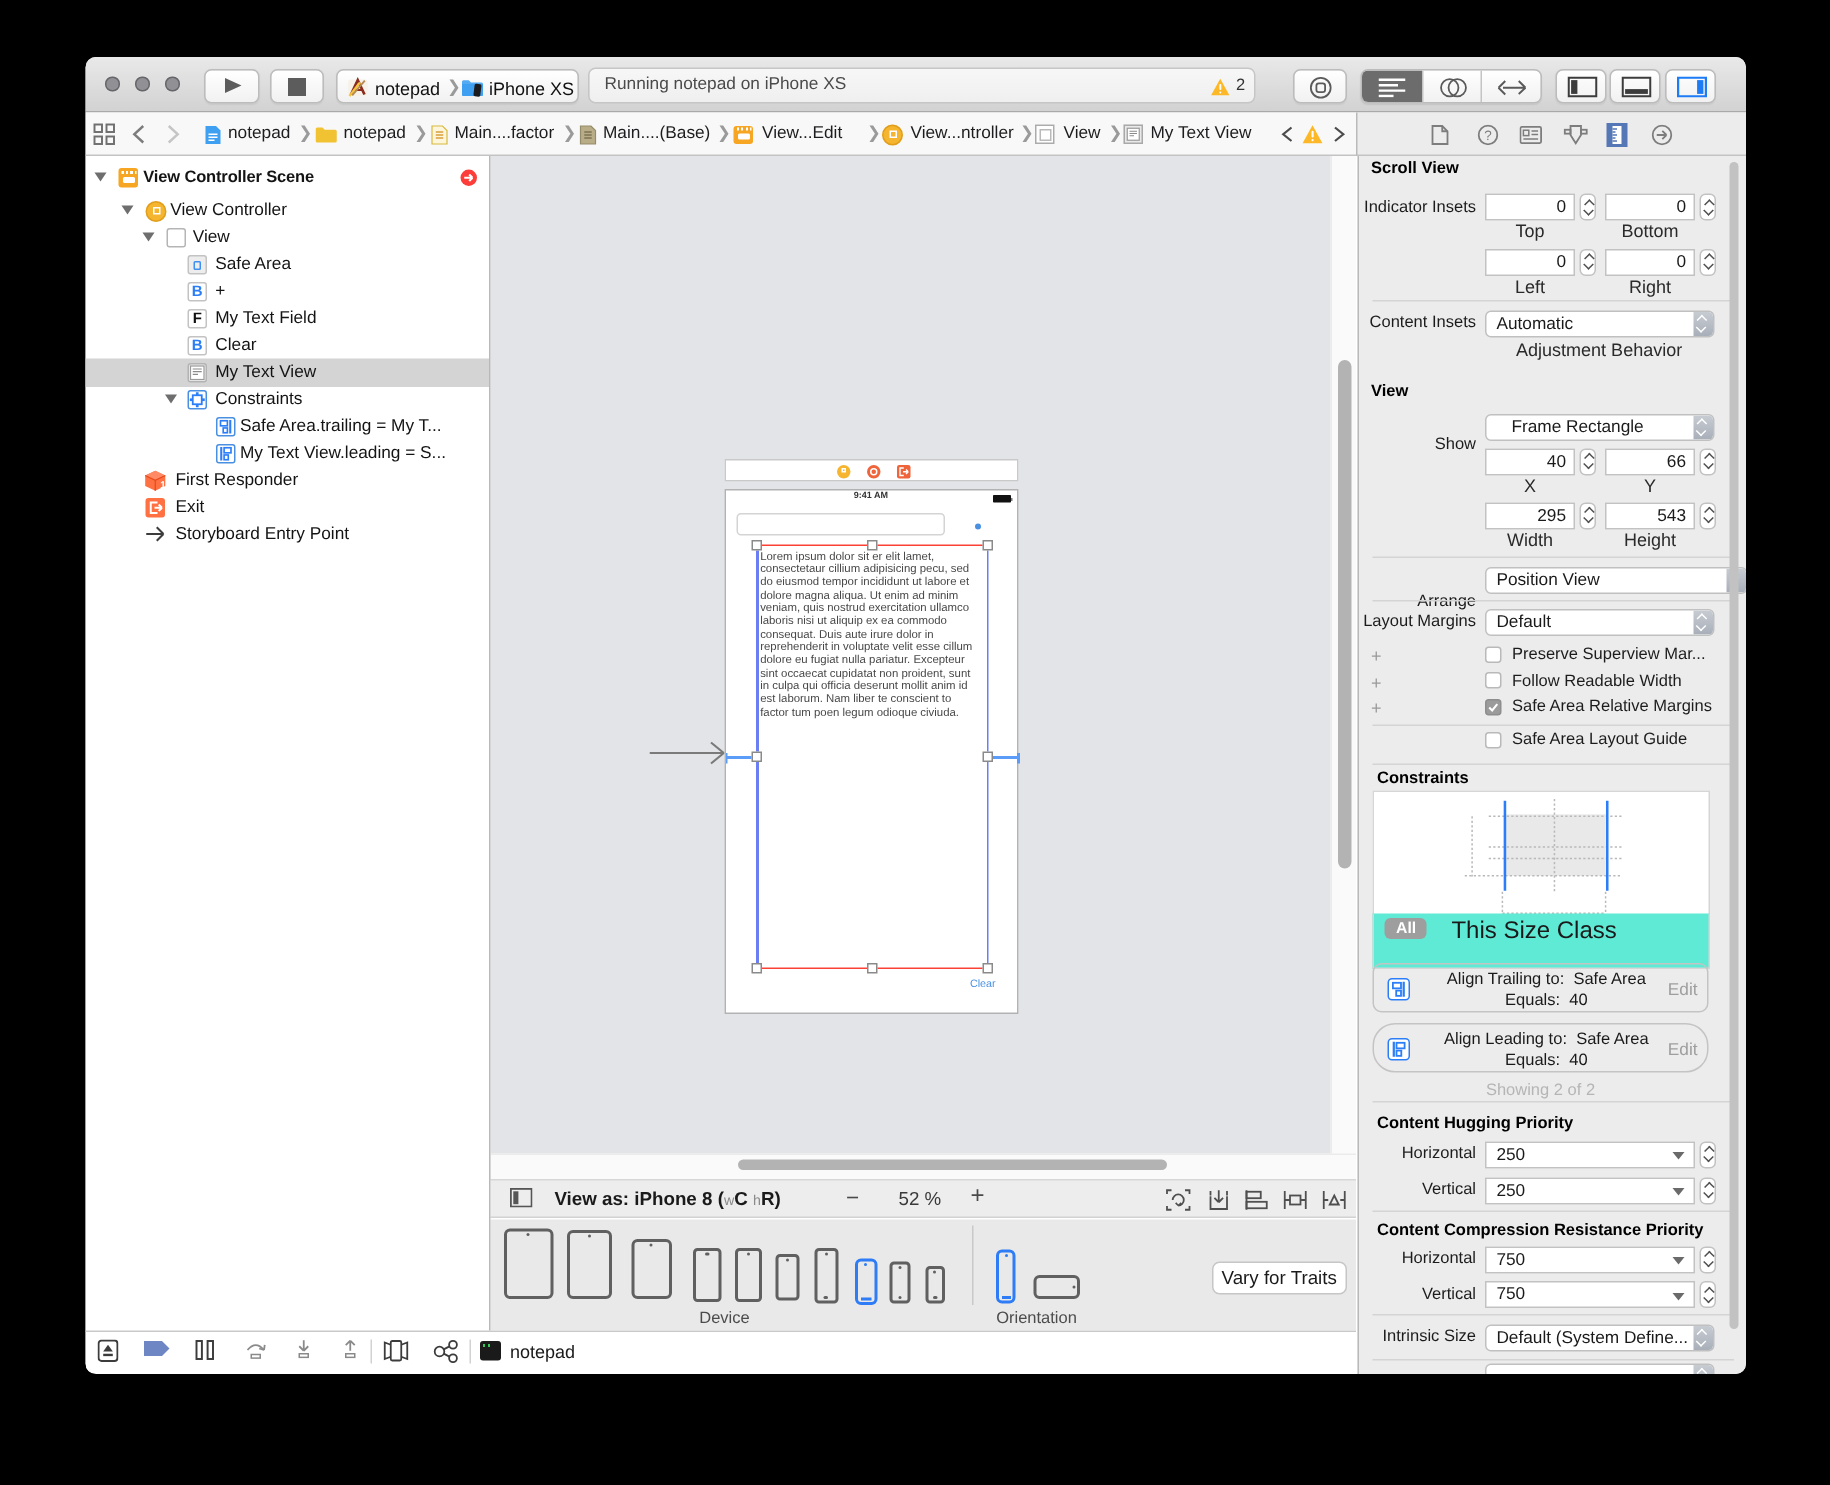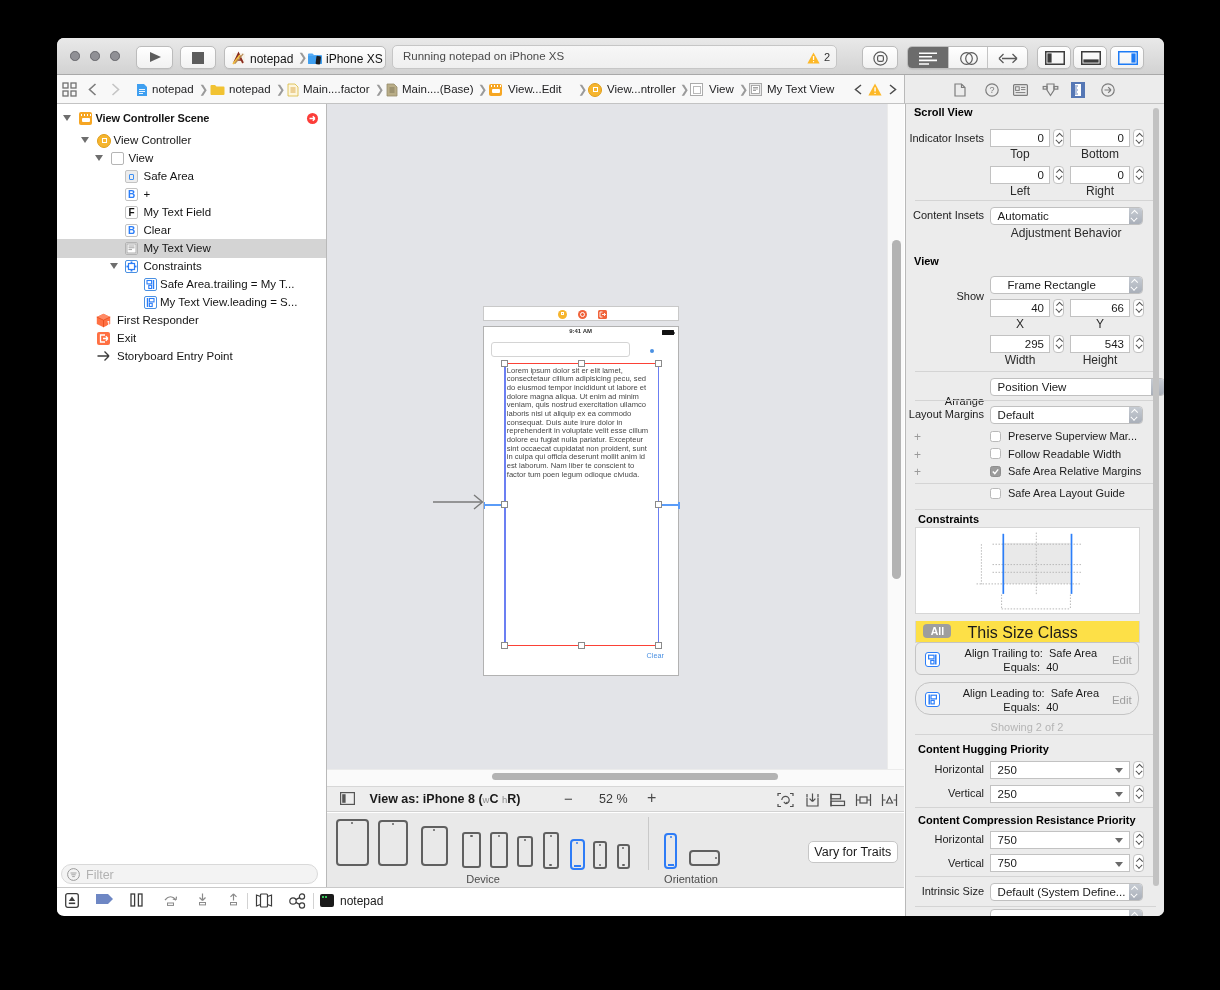--- a/index.html
+++ b/index.html
@@ -411,27 +411,20 @@
       <div class="tlabel" style="left:60px;">Exit</div>
     </div>
 
     <div class="row" style="top:243.1px;">
       <svg class="abs" style="left:40px;top:3px;" width="14" height="12" viewBox="0 0 14 12">
         <path d="M0.5 6 H12 M12 6 L7.5 1.5 M12 6 L7.5 10.5" stroke="#3c3c3c" stroke-width="1.4" fill="none"></path>
       </svg>
       <div class="tlabel" style="left:60px;">Storyboard Entry Point</div>
     </div>
 
-    <div class="abs" style="left:4px;top:759.5px;width:257px;height:20px;border-radius:10px;background:#f3f3f3;border:1px solid #d9d9d9;">
-      <svg class="abs" style="left:5px;top:3px;" width="13" height="13" viewBox="0 0 13 13">
-        <circle cx="6.5" cy="6.5" r="5.9" fill="none" stroke="#9a9a9a" stroke-width="1"></circle>
-        <path d="M3.5 5 H9.5 M4.3 6.8 H8.7 M5.2 8.6 H7.8" stroke="#9a9a9a" stroke-width="0.9"></path>
-      </svg>
-      <div class="abs" style="left:24px;top:3px;font-size:12.5px;color:#b2b2b2;">Filter</div>
-    </div>
   </div>
   <div id="canvas">
 
     <div class="abs" style="left:155.6px;top:201.8px;width:196px;height:15.4px;background:#fff;border:1px solid #c9c9c9;">
       <div class="abs" style="left:74.9px;top:3px;width:9px;height:9px;border-radius:50%;background:#f6b52e;">
         <div class="abs" style="left:2.5px;top:2.5px;width:3.2px;height:3.2px;border:0.9px solid #fff;"></div>
       </div>
       <div class="abs" style="left:94.9px;top:3px;width:9px;height:9px;border-radius:50%;background:#f0643c;">
         <div class="abs" style="left:2px;top:2px;width:5px;height:5px;border-radius:50%;border:1px solid #fff;box-sizing:border-box;"></div>
       </div>
@@ -616,21 +609,21 @@
           <path d="M76.5 16.2 H165.5 M60.5 55.9 H165.5"></path>
           <path d="M76.5 36.6 H165.5 M76.5 44.3 H165.5"></path>
           <path d="M85.6 66.5 V80.9 M154.4 66.5 V80.9 M85.6 80.9 H154.4"></path>
         </g>
         <g stroke="#2c7ef8" stroke-width="1.7">
           <path d="M87.3 5.8 V65.9"></path>
           <path d="M155.5 5.8 V65.9"></path>
         </g>
       </svg>
     </div>
-    <div class="abs" style="left:9px;top:517px;width:225px;height:22px;background:#fde047;border:1px solid #d6d6d6;border-top:none;">
+    <div class="abs" style="left:9px;top:505px;width:225px;height:37px;background:#5eead4;border:1px solid #d6d6d6;border-top:none;">
       <div class="abs" style="left:7.4px;top:3.3px;width:28px;height:14px;border-radius:4px;background:#9e9e9e;color:#fff;font-size:10.5px;font-weight:bold;text-align:center;line-height:14px;">All</div>
       <div class="abs" style="left:51.6px;top:2.5px;font-size:16px;color:#1a1a1a;">This Size Class</div>
     </div>
 
     <div class="abs" style="left:8.9px;top:538.1px;width:224.3px;height:33.2px;border:1px solid #c4c4c4;border-radius:6px;">
       <div class="abs" style="left:9.5px;top:9px;width:15px;height:15px;background:#fff;border:1px solid #2c7ef8;border-radius:3px;">
         <svg width="13" height="13" viewBox="0 0 13 13" style="position:absolute;left:0;top:0;">
           <path d="M9.8 1.5 V11.5" stroke="#2c7ef8" stroke-width="1.5"></path>
           <rect x="2.6" y="2.2" width="5.4" height="3.7" fill="none" stroke="#2c7ef8" stroke-width="1.2"></rect>
           <rect x="4.8" y="7.4" width="3.2" height="3.5" fill="none" stroke="#2c7ef8" stroke-width="1.2"></rect>

